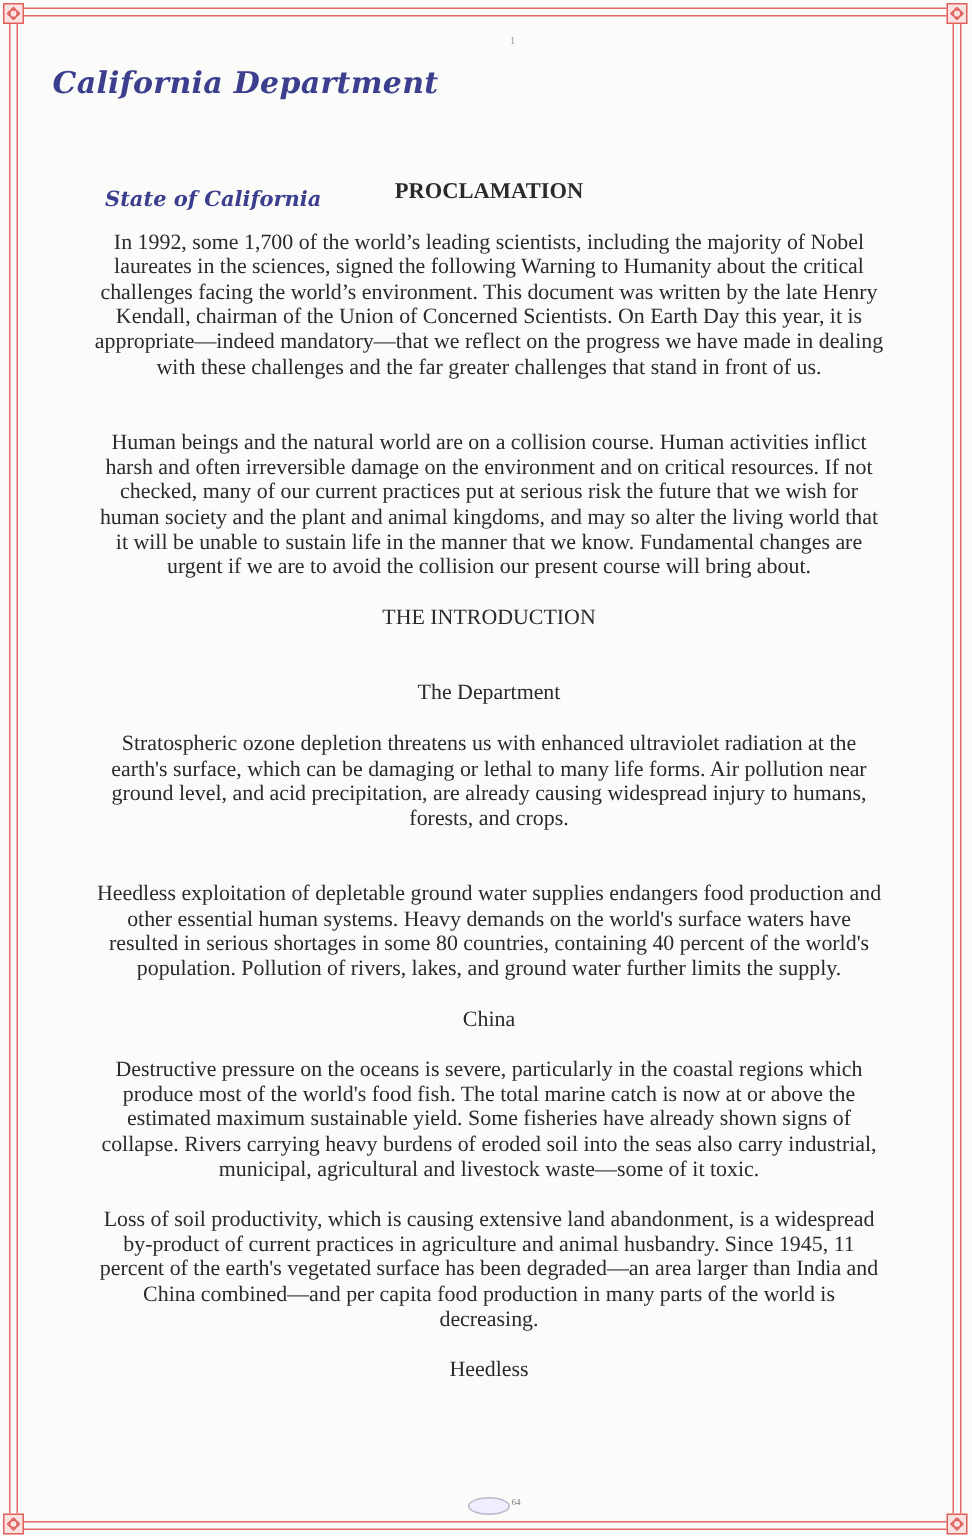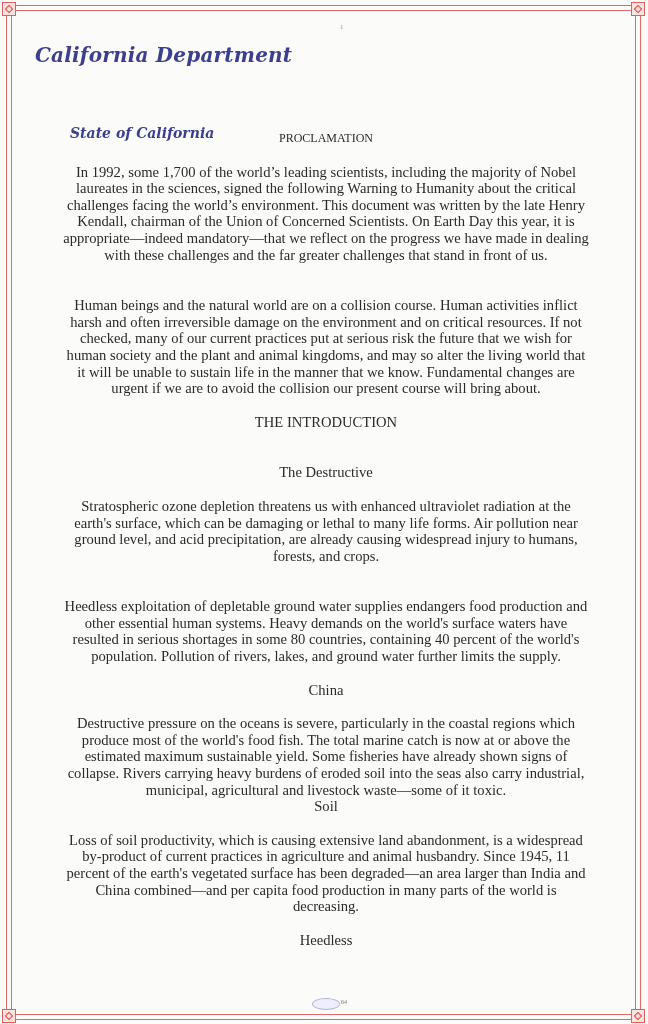--- a/index.html
+++ b/index.html
@@ -40,21 +40,21 @@
     position: absolute; left: 70px; top: 77px;
     font-family: "DejaVu Serif", serif; font-weight: bold;
     font-size: 14px; color: #3b3f8e; font-style: italic; margin-top: 48px;
   }
 
   .content {
     position: absolute; left: 61px; top: 120px; width: 530px;
     font-size: 14.6px; line-height: 16.6px;
   }
   .heading { text-align: center; margin: 0; }
-  .heading.bold { font-weight: normal; font-size: 12px; margin-top: 10px; }
+  .heading.bold { font-weight: bold; font-size: 15px; }
   p { margin: 0; text-align: center; }
   .gap-md { height: 17px; }
 
   .footer-seal {
     position: absolute; left: 312px; top: 998px; width: 26px; height: 10px;
     border: 1px solid #b6b6c8; border-radius: 50%; background: #eef;
   }
   .footer-page { position: absolute; left: 341px; top: 999px; font-size: 6px; color: #777; }
 </style>
 </head>
@@ -98,33 +98,32 @@
   <div class="gap-md"></div>
 
   <div class="gap-md"></div>
   <p>Human beings and the natural world are on a collision course. Human activities inflict harsh and often irreversible damage on the environment and on critical resources. If not checked, many of our current practices put at serious risk the future that we wish for human society and the plant and animal kingdoms, and may so alter the living world that it will be unable to sustain life in the manner that we know. Fundamental changes are urgent if we are to avoid the collision our present course will bring about.</p>
   <div class="gap-md"></div>
 
   <p class="heading">THE INTRODUCTION</p>
   <div class="gap-md"></div>
   <div class="gap-md"></div>
 
-  <p>The Destructive</p>
+  <p>The Department</p>
   <div class="gap-md"></div>
   <p>Stratospheric ozone depletion threatens us with enhanced ultraviolet radiation at the earth's surface, which can be damaging or lethal to many life forms. Air pollution near ground level, and acid precipitation, are already causing widespread injury to humans, forests, and crops.</p>
   <div class="gap-md"></div>
 
   <div class="gap-md"></div>
   <p>Heedless exploitation of depletable ground water supplies endangers food production and other essential human systems. Heavy demands on the world's surface waters have resulted in serious shortages in some 80 countries, containing 40 percent of the world's population. Pollution of rivers, lakes, and ground water further limits the supply.</p>
   <div class="gap-md"></div>
 
   <p>China</p>
   <div class="gap-md"></div>
   <p>Destructive pressure on the oceans is severe, particularly in the coastal regions which produce most of the world's food fish. The total marine catch is now at or above the estimated maximum sustainable yield. Some fisheries have already shown signs of collapse. Rivers carrying heavy burdens of eroded soil into the seas also carry industrial, municipal, agricultural and livestock waste—some of it toxic.</p>
-  <p>Soil</p>
   <div class="gap-md"></div>
   <p>Loss of soil productivity, which is causing extensive land abandonment, is a widespread by-product of current practices in agriculture and animal husbandry. Since 1945, 11 percent of the earth's vegetated surface has been degraded—an area larger than India and China combined—and per capita food production in many parts of the world is decreasing.</p>
   <div class="gap-md"></div>
 
   <p>Heedless</p>
 </div>
 
 <div class="footer-seal"></div>
 <div class="footer-page">64</div>
 

